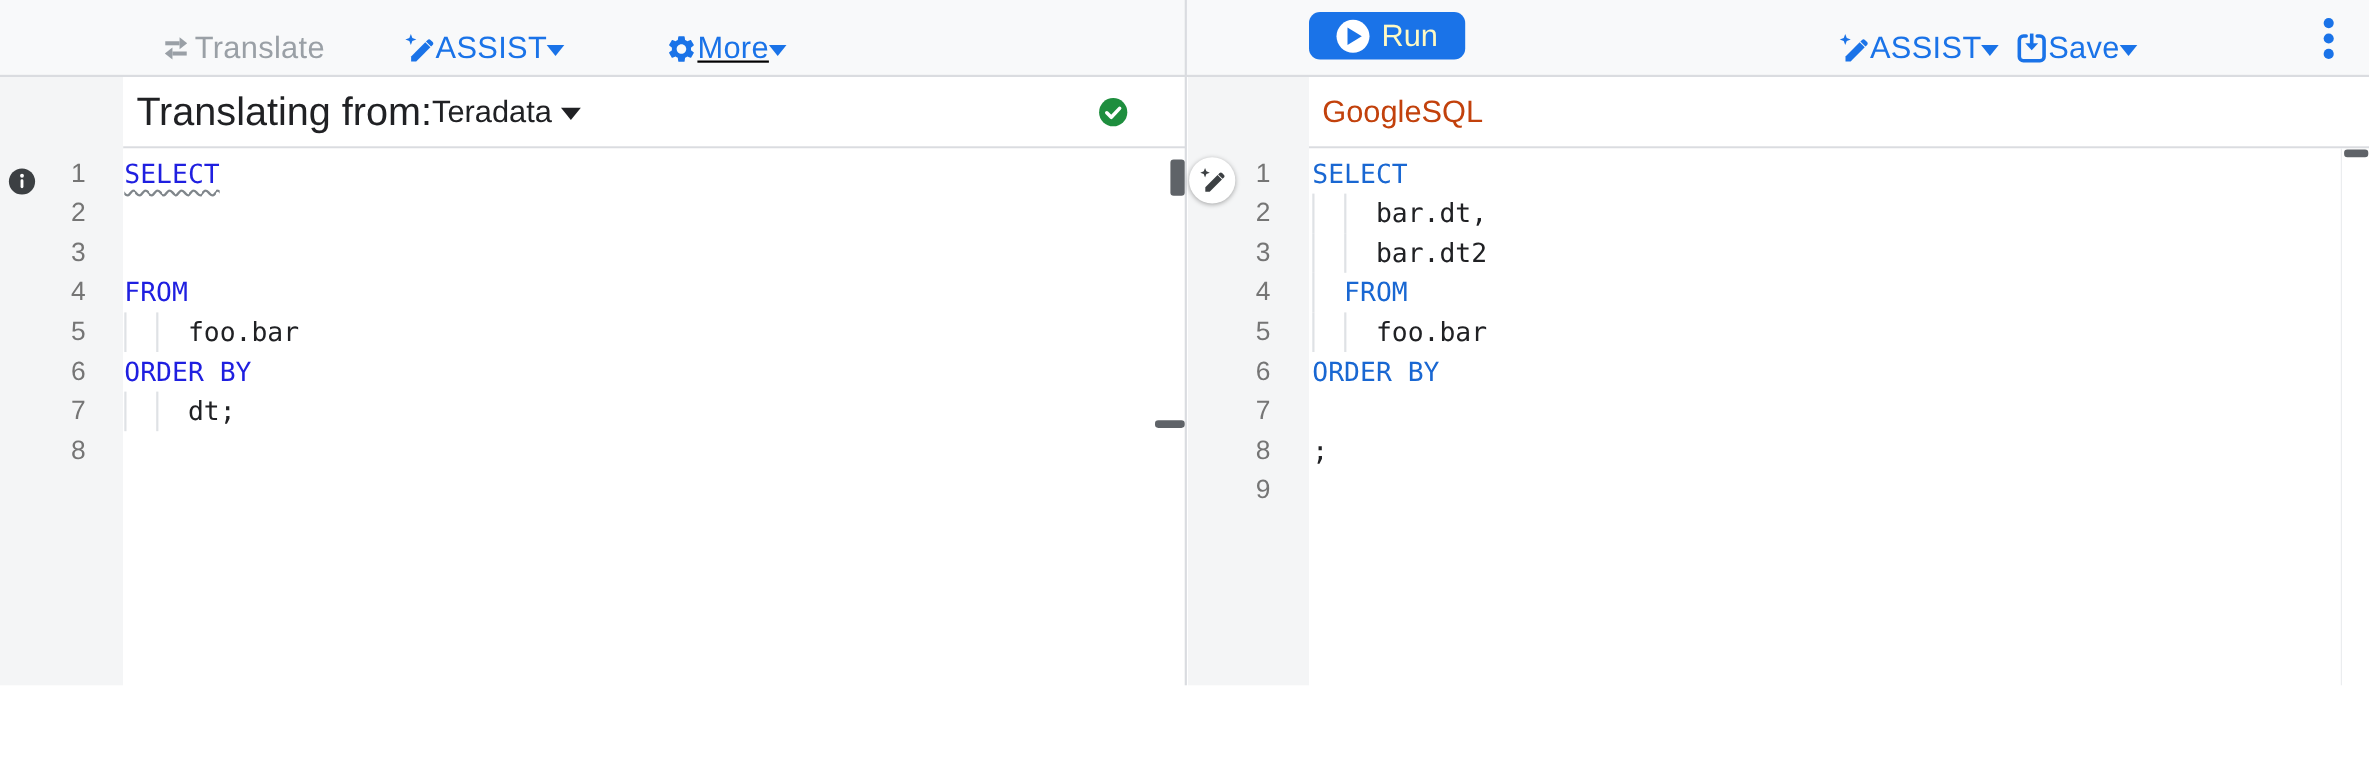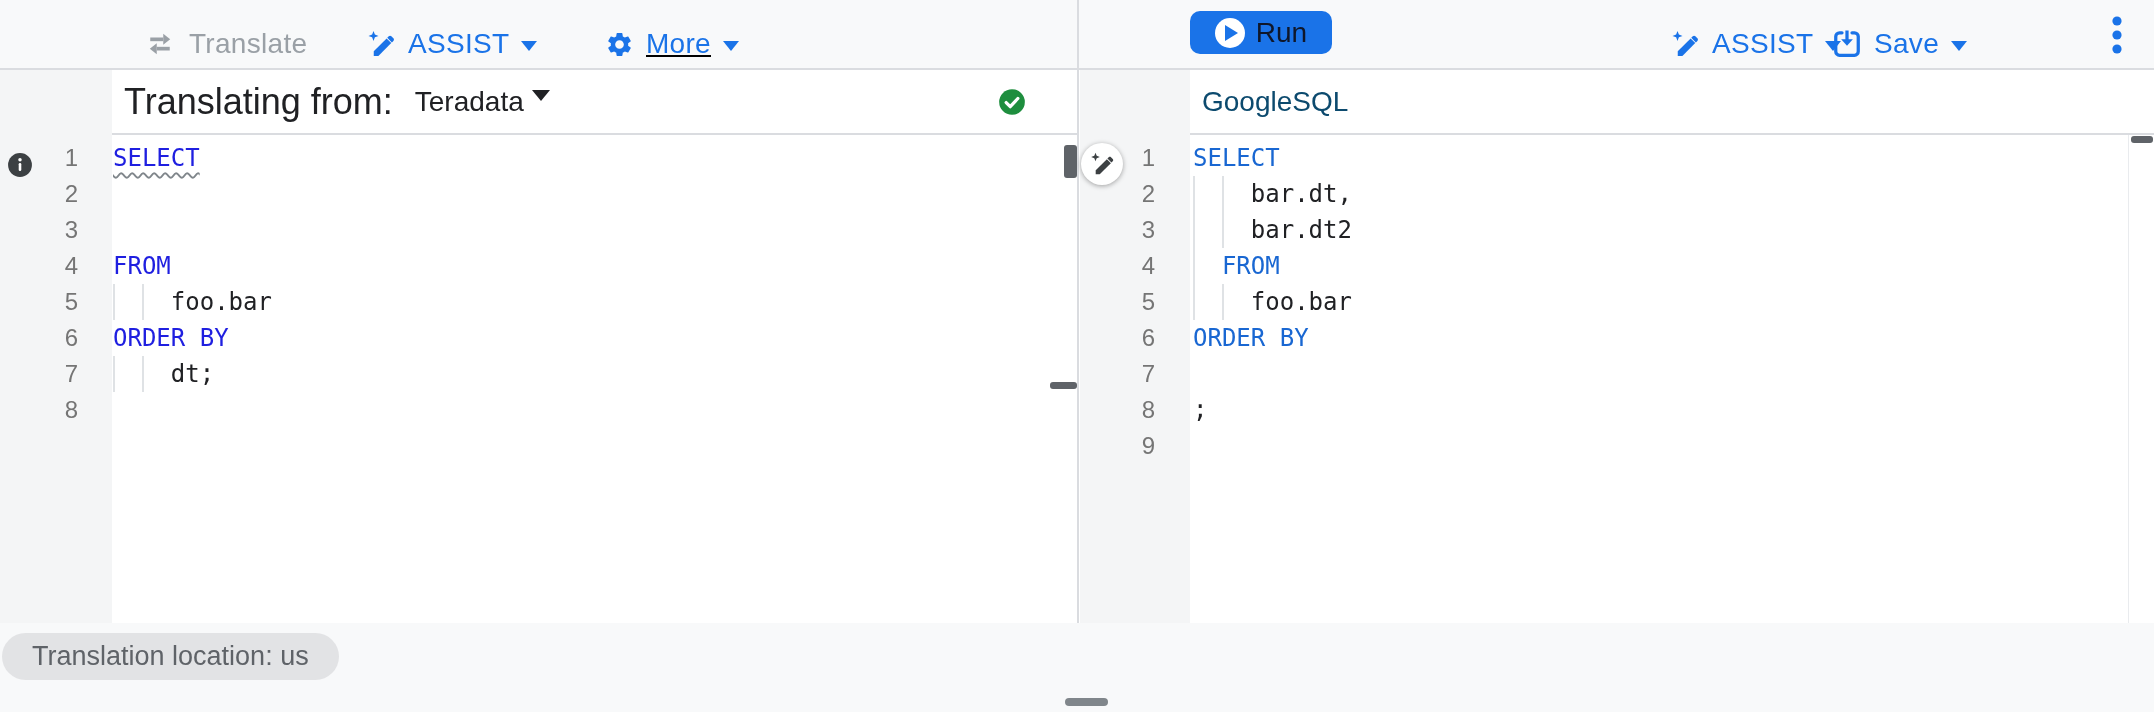--- a/index.html
+++ b/index.html
@@ -18,46 +18,46 @@
   .subhdr-border{position:absolute;top:133px;height:2px;background:#dadce0;}
   .subhdr-border-left{left:112px;width:966px;}
   .subhdr-border-right{left:1190px;width:964px;}
   .codebg{position:absolute;top:135px;height:488px;background:#ffffff;}
   .codebg-left{left:112px;width:966px;}
   .codebg-right{left:1190px;width:964px;}
   .vdivider{position:absolute;left:1077px;top:0;width:2px;height:623px;background:#dadce0;z-index:5;}
   .footer{position:absolute;left:0;top:623px;width:2154px;height:89px;background:#f8f9fa;}
 
   
-  .tb-item{position:absolute;top:0;height:88px;display:flex;align-items:center;gap:12px;
+  .tb-item{position:absolute;top:0;height:88px;display:flex;align-items:center;
            cursor:pointer;background:none;border:none;padding:0;}
   .tb-label{font-size:28px;font-weight:500;color:#1a73e8;letter-spacing:.3px;}
   .tb-label.disabled{color:#9aa0a6;font-weight:400;}
   .caret{width:0;height:0;border-left:8px solid transparent;border-right:8px solid transparent;
          border-top:10px solid #1a73e8;margin-top:4px;}
   .caret.dark{border-left-width:9px;border-right-width:9px;border-top:11px solid #202124;margin-left:8px;}
   .run-btn{position:absolute;left:1190px;top:11px;width:142px;height:43px;border-radius:10px;
            background:#1a73e8;display:flex;align-items:center;justify-content:center;gap:11px;
            border:none;cursor:pointer;}
-  .run-label{color:#0f172a;font-size:28px;font-weight:500;}
+  .run-label{color:#fef9c3;font-size:28px;font-weight:500;}
   .play-circle{width:30px;height:30px;border-radius:50%;background:#fff;display:flex;
                align-items:center;justify-content:center;}
   .play-tri{width:0;height:0;border-top:8px solid transparent;border-bottom:8px solid transparent;
             border-left:13px solid #1a73e8;margin-left:4px;}
   .kebab{position:absolute;left:2102px;top:14px;width:30px;height:44px;display:flex;
          align-items:center;justify-content:center;cursor:pointer;background:none;border:none;}
 
   
   .translating-row{position:absolute;left:124px;top:70px;height:63px;display:flex;align-items:center;}
   .translating-label{font-size:36px;color:#202124;}
-  .dialect-select{display:flex;align-items:flex-start;margin-left:22px;cursor:pointer;background:none;border:none;padding:0;}
+  .dialect-select{display:flex;align-items:center;cursor:pointer;background:none;border:none;padding:0;}
   .dialect-name{font-size:28px;color:#202124;}
   .check-badge{position:absolute;left:998px;top:88px;width:28px;height:28px;}
   .gsql-label{position:absolute;left:1202px;top:70px;height:63px;display:flex;align-items:center;
-              font-size:28px;color:#0c4a6e;}
+              font-size:28px;color:#c2410c;}
 
   
   .editor{position:absolute;top:135px;height:488px;padding-top:5px;box-sizing:border-box;}
   .ed-left{left:0;width:1078px;}
   .ed-right{left:1080px;width:1074px;}
   .code-row{display:flex;height:36px;line-height:36px;}
   .ln{flex:none;text-align:right;font-size:24px;color:#757575;font-family:"Liberation Sans",sans-serif;}
   .ed-left .ln{width:78px;}
   .ed-right .ln{width:75px;}
   .cl{position:relative;flex:1;}
@@ -285,18 +285,14 @@
         <path d="M21.9 9.5 c.6-.6.6-1.5 0-2.1 L20.3 5.8 c-.6-.6-1.5-.6-2.1 0 l-1.2 1.2 3.7 3.7 z"></path>
       </g>
     </svg>
   </button>
 
   <div class="vthumb-left"></div>
   <div class="hdash-left"></div>
   <div class="track-right"></div>
   <div class="hdash-right"></div>
 
-  <div class="footer">
-    <div class="chip">Translation location: us</div>
-    <div class="drag-handle"></div>
-  </div>
 
 </div>
 
 </body></html>

